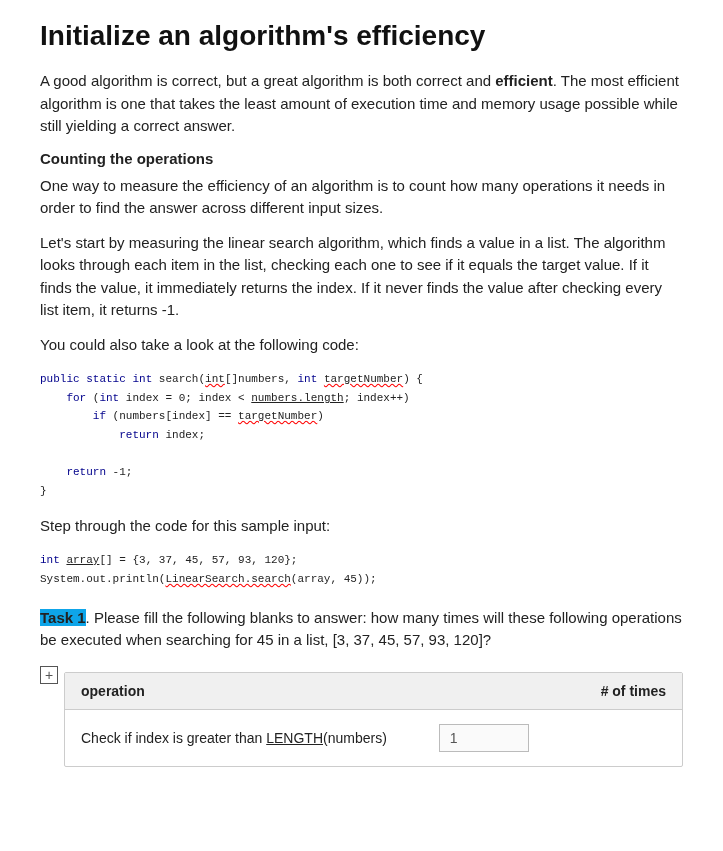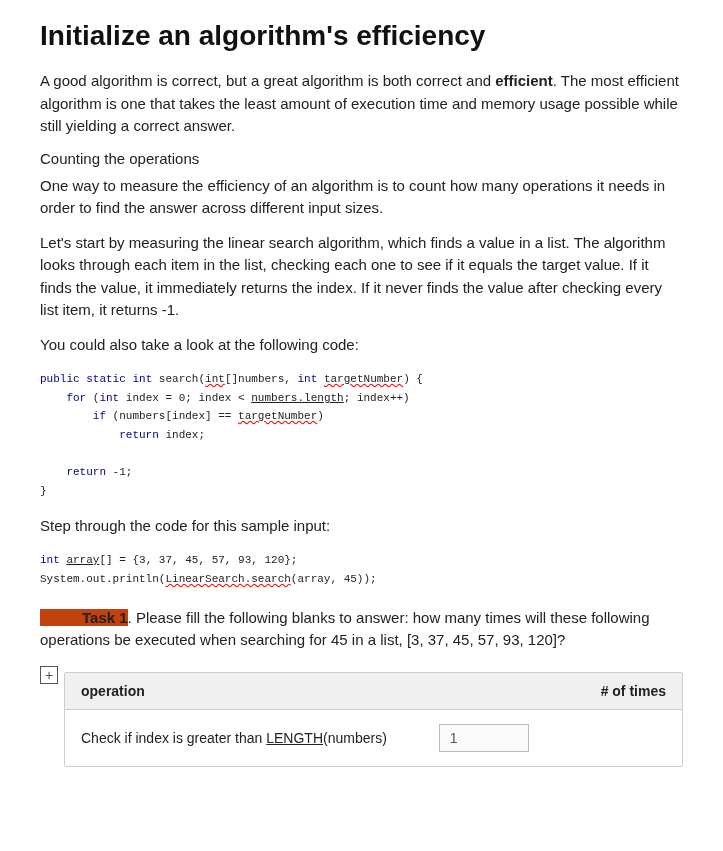--- a/index.html
+++ b/index.html
@@ -15,21 +15,21 @@
       font-size: 28px;
       font-weight: bold;
       margin-bottom: 18px;
       color: #111;
     }
     .intro-para {
       margin-bottom: 12px;
       line-height: 1.5;
     }
     .section-heading {
-      font-weight: normal;
+      font-weight: bold;
       margin-bottom: 8px;
       font-size: 15px;
     }
     .code-block {
       background: #fff;
       font-family: 'Courier New', Courier, monospace;
       font-size: 11px;
       margin: 14px 0;
       line-height: 1.7;
       color: #222;
@@ -101,23 +101,22 @@
     .answer-input {
       border: 1px solid #bbb;
       padding: 5px 10px;
       width: 90px;
       font-size: 14px;
       color: #555;
       background: #fafafa;
     }
     strong { font-weight: bold; }
     .task-label {
-      background: #c2410c;
+      background: #0ea5e9;
       font-weight: bold;
-      padding-left: 42px;
     }
   </style>
 </head>
 <body>
 
 <h1>Initialize an algorithm's efficiency</h1>
 
 <p class="intro-para">
   <span>A good algorithm is correct, but a great algorithm is both correct and </span><strong>efficient</strong><span>. The most efficient algorithm is one that takes the least amount of execution time and memory usage possible while still yielding a correct answer.</span>
 </p>

